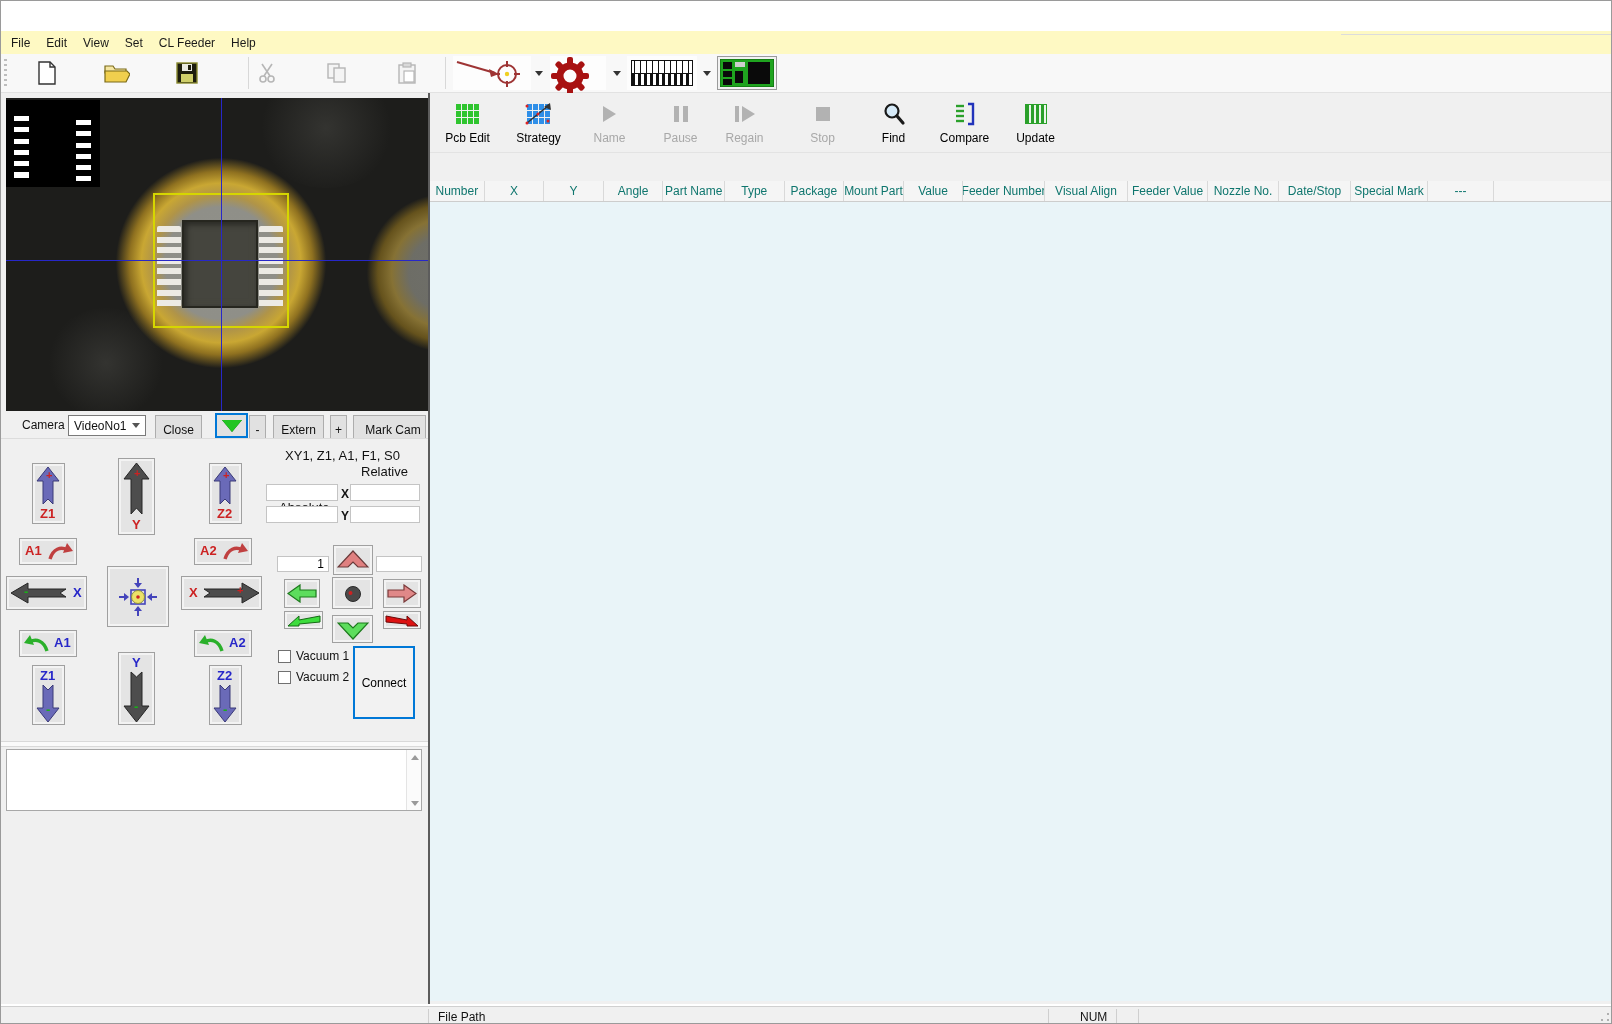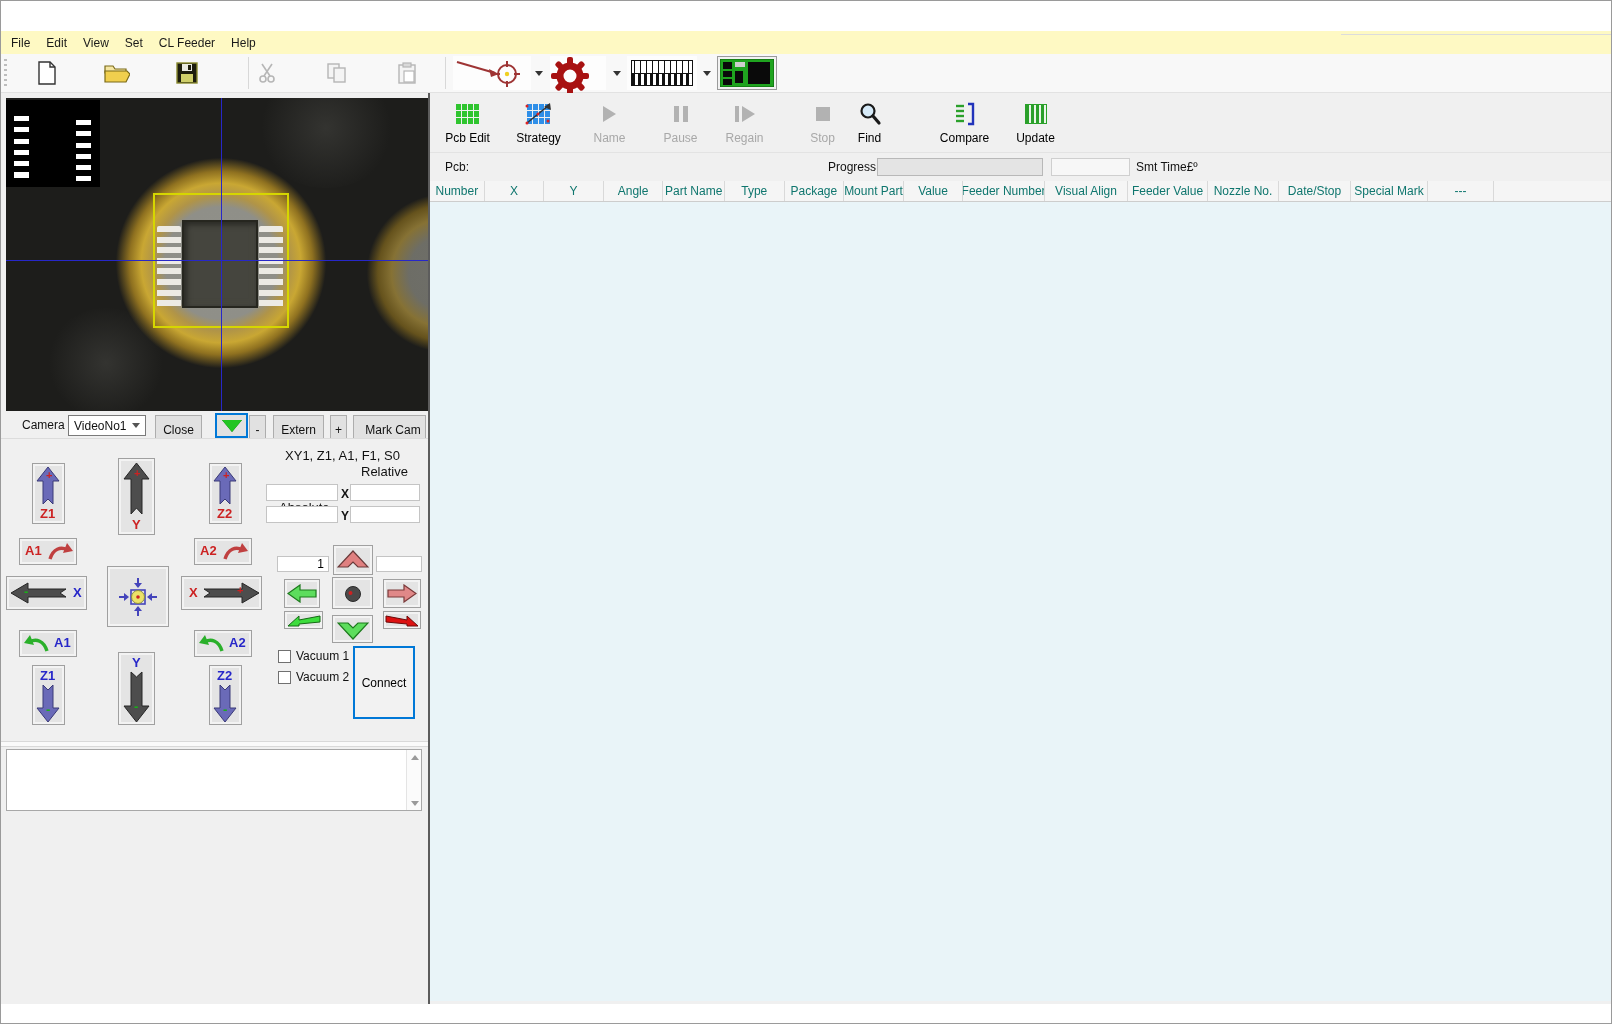--- a/index.html
+++ b/index.html
@@ -560,21 +560,21 @@
           <span class="lb">Regain</span>
         </div>
 
         <div class="cbtn disabled" style="left:357px;">
           <span class="ic">
               <span class="stopsq"></span>
             </span>
           <span class="lb">Stop</span>
         </div>
 
-        <div class="cbtn" style="left:404px;">
+        <div class="cbtn" style="left:428px;">
           <span class="ic">
             <svg width="24" height="24" viewBox="0 0 24 24">
               <circle cx="10" cy="9" r="6.5" fill="#d6eaf8" stroke="#1a1a1a" stroke-width="2.2"></circle>
               <line x1="15" y1="14" x2="21" y2="21" stroke="#1a1a1a" stroke-width="3.2" stroke-linecap="round"></line>
             </svg>
           </span>
           <span class="lb">Find</span>
         </div>
 
         <div class="cbtn" style="left:499px;">
@@ -591,27 +591,20 @@
         </div>
 
         <div class="cbtn" style="left:570px;">
           <span class="ic">
               <span class="stripes"></span>
             </span>
           <span class="lb">Update</span>
         </div>
       </div>
 
-      <div class="pcbrow">
-        <span style="position:absolute;left:15px;top:7px;">Pcb:</span>
-        <span style="position:absolute;left:398px;top:7px;">Progress</span>
-        <div class="progressbar"></div>
-        <div class="box2"></div>
-        <span style="position:absolute;left:706px;top:7px;">Smt Time£º</span>
-      </div>
 
       <div class="thead">
           <div class="th" style="width: 55px;">Number</div>
           <div class="th" style="width: 60px;">X</div>
           <div class="th" style="width: 60px;">Y</div>
           <div class="th" style="width: 60px;">Angle</div>
           <div class="th" style="width: 62px;">Part Name</div>
           <div class="th" style="width: 60px;">Type</div>
           <div class="th" style="width: 60px;">Package</div>
           <div class="th" style="width: 60px;">Mount Part</div>
@@ -622,14 +615,23 @@
           <div class="th" style="width: 72px;">Nozzle No.</div>
           <div class="th" style="width: 72px;">Date/Stop</div>
           <div class="th" style="width: 78px;">Special Mark</div>
           <div class="th" style="width: 66px;">---</div>
           <div class="th" style="width: 120px;"></div>
         </div>
       <div class="tbody"></div>
     </div>
   </div>
 
+  <div class="statusbar">
+    <div class="sb-sep" style="left:427px;"></div>
+    <span class="sb-text" style="left:437px;">File Path</span>
+    <div class="sb-sep" style="left:1047px;"></div>
+    <span class="sb-text" style="left:1079px;">NUM</span>
+    <div class="sb-sep" style="left:1115px;"></div>
+    <div class="sb-sep" style="left:1137px;"></div>
+    <div class="gripdots"></div>
+  </div>
 
 </div>
 
 </body></html>

